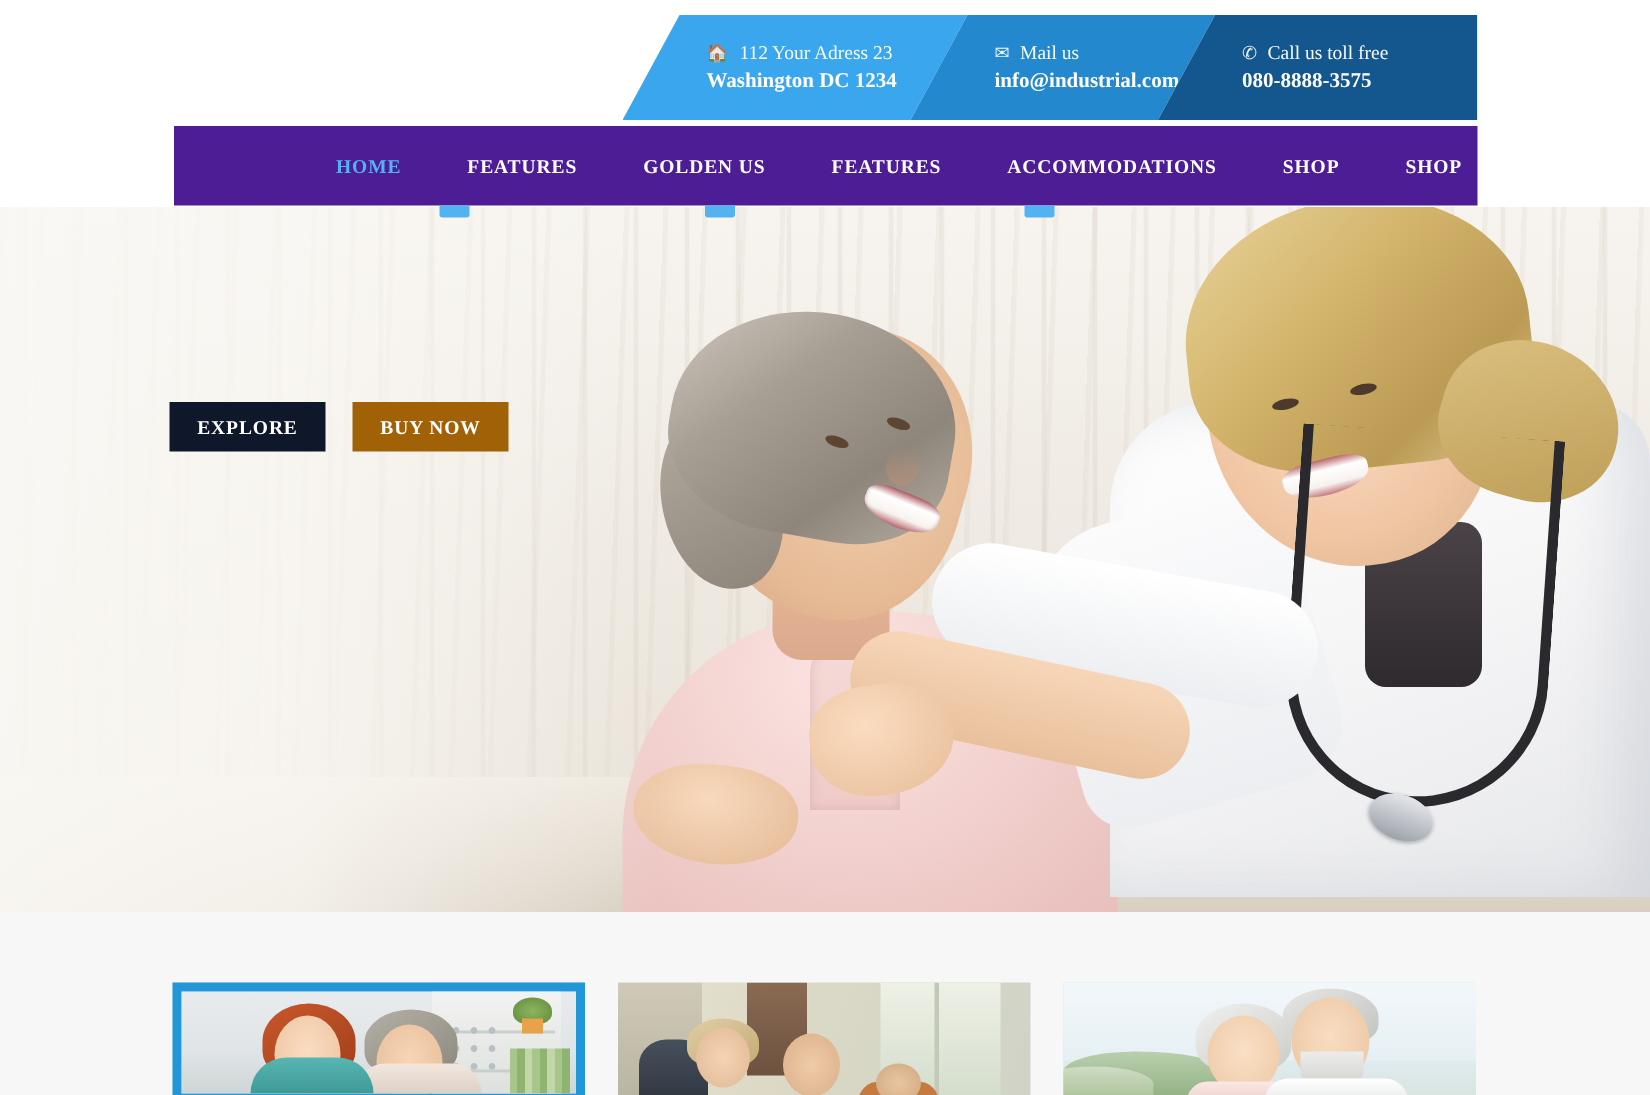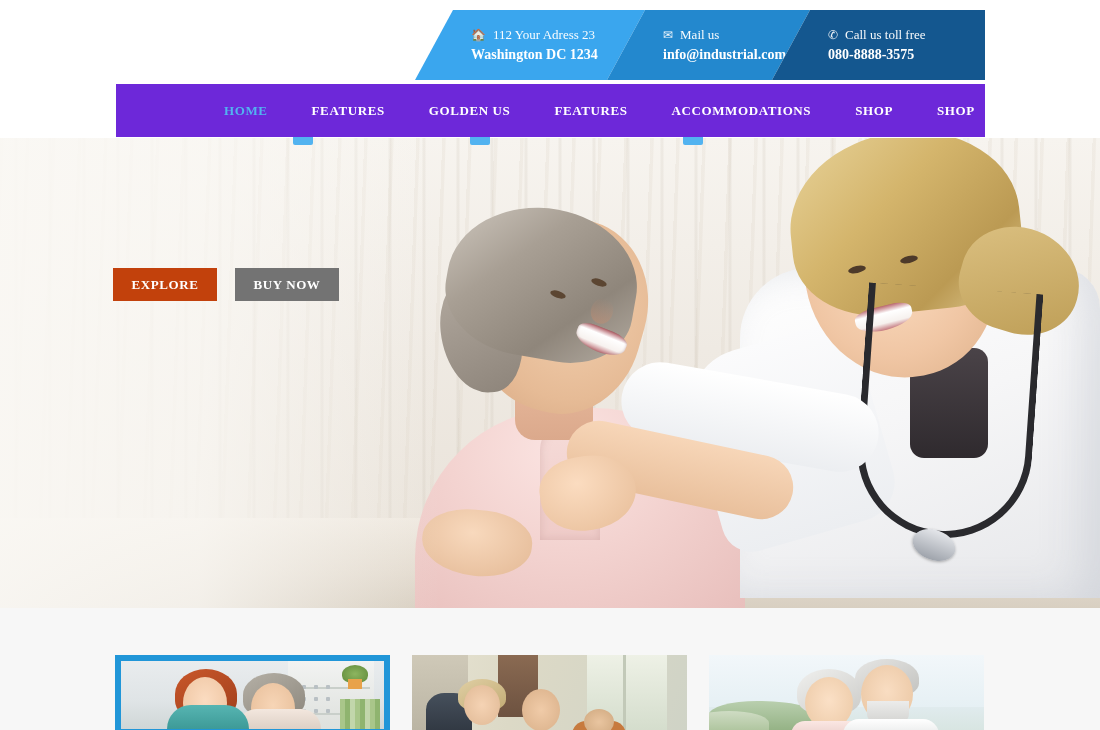--- a/index.html
+++ b/index.html
@@ -225,21 +225,21 @@
   .cseg-b{ left:192px; width:203px; background:#2388ce;
            clip-path:polygon(38px 0, 203px 0, 165px 70px, 0 70px); }
   .cseg-c{ left:357px; width:213px; background:#14578f;
            clip-path:polygon(38px 0, 213px 0, 213px 70px, 0 70px); }
   .cseg-a .inner,.cseg-b .inner,.cseg-c .inner{ margin-left:22px; }
   .cicon{ font-size:12px; opacity:.95; }
 
   
   .navbar{
     position:absolute; left:116px; top:84px; width:869px; height:53px;
-    background:#6d28d9; z-index:6;
+    background:#4c1d95; z-index:6;
     display:flex; align-items:center;
   }
   .nav-items{ display:flex; align-items:center; margin-left:86px; gap:0; }
   .nav-item{
     color:#ffffff; font-size:13px; font-weight:bold; letter-spacing:.6px;
     font-family:"Liberation Serif", serif;
     padding:0 22px; cursor:pointer; white-space:nowrap;
   }
   .nav-item.active{ color:#52b3f0; }
   .nav-tab{
@@ -260,22 +260,22 @@
   }
   .hero-desc{
     color:#6d7377; font-size:13.5px; line-height:1.75; margin-top:20px; width:310px;
   }
   .hero-btns{ display:flex; gap:18px; margin-top:26px; }
   .btn{
     display:inline-flex; align-items:center; justify-content:center;
     height:33px; color:#fff; font-size:13px; font-weight:bold; letter-spacing:.6px;
     font-family:"Liberation Serif", serif; cursor:pointer;
   }
-  .btn-explore{ width:104px; background:#c2410c; }
-  .btn-buy{ width:104px; background:#737373; }
+  .btn-explore{ width:104px; background:#0f172a; }
+  .btn-buy{ width:104px; background:#a16207; }
 
   
   .lower{
     position:absolute; left:0; top:608px; width:1100px; height:122px;
     background:#f7f7f7; z-index:3;
   }
   .cards{
     position:absolute; left:115px; top:47px; display:flex; gap:22px;
   }
   .card{

